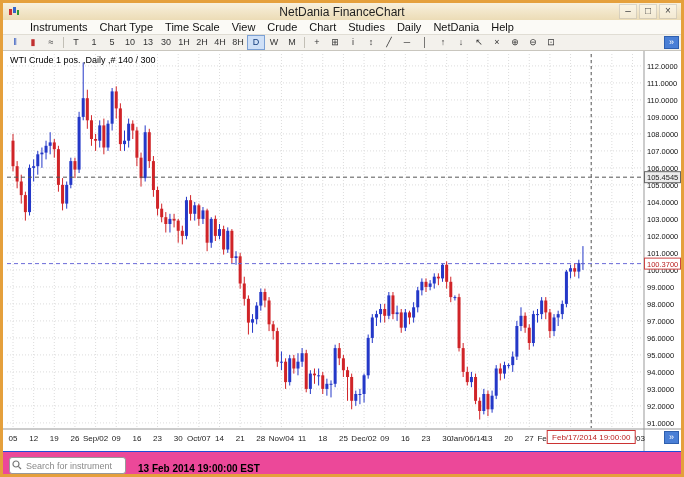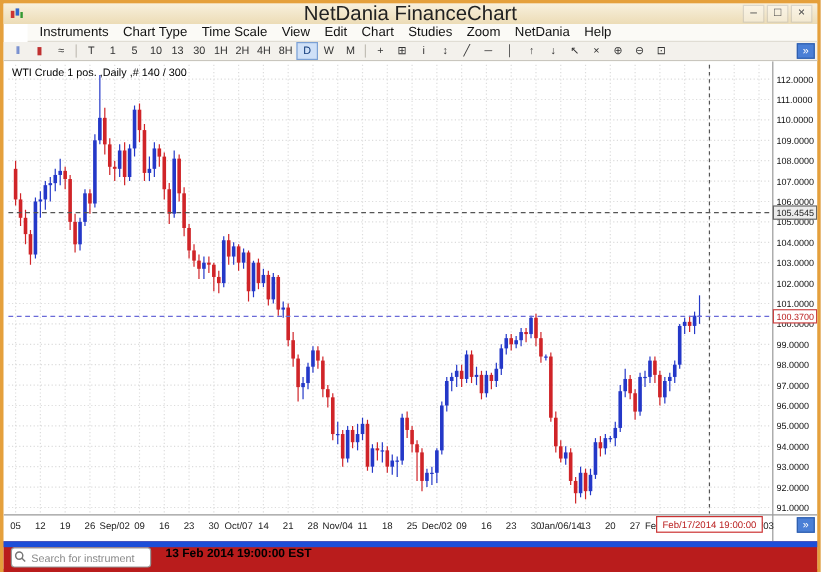--- a/index.html
+++ b/index.html
@@ -1,46 +1,46 @@
 <!DOCTYPE html>
 <html><head>
 <meta charset="utf-8">
 <style>
   html,body{margin:0;padding:0;width:684px;height:477px;overflow:hidden;
     font-family:"Liberation Sans",sans-serif;background:#d8d8d8;}
   .window{position:relative;width:678px;height:471px;border:3px solid #e5a03c;background:#fff;}
   
   .titlebar{position:relative;height:17px;background:linear-gradient(#f8f0dd,#ecdcb6);
     display:flex;align-items:center;}
-  .titlebar .title{position:absolute;left:0;right:0;text-align:center;font-size:17px;color:#222;}
+  .titlebar .title{position:absolute;left:0;right:0;text-align:center;font-size:12px;color:#222;}
   .app-icon{margin-left:5px;z-index:2;display:inline-flex;}
   .controls{margin-left:auto;margin-right:4px;z-index:2;display:flex;gap:2px;}
   .ctrl{width:16px;height:13px;line-height:12px;text-align:center;font-size:10px;color:#444;
     border:1px solid rgba(0,0,0,0.12);background:rgba(255,255,255,0.35);cursor:default;}
   
   .menubar{height:14px;background:#fbfaf6;border-bottom:1px solid #e0ddd4;
-    display:flex;align-items:center;padding-left:4px;font-size:11px;margin-left:20px;}
+    display:flex;align-items:center;padding-left:21px;font-size:11px;}
   .menu-item{padding:0 6px;color:#111;white-space:nowrap;}
   
   .toolbar{height:15px;background:#f3f1ec;border-bottom:1px solid #c9c6be;
     display:flex;align-items:center;padding:0 3px;font-size:9px;}
   .tbtn{min-width:12px;height:13px;line-height:12px;text-align:center;padding:0 2px;
     border:1px solid transparent;color:#333;white-space:nowrap;}
   .tbtn.active{background:#cfe0f7;border-color:#7ba0d4;color:#103a7a;}
   .tsep{width:1px;height:11px;background:#c2bfb6;margin:0 3px;}
   
   #chart-svg{display:block;}
   
   .scroll-btn{position:absolute;width:15px;height:13px;background:#4a7fd6;border:1px solid #2f5fae;
     color:#fff;font-size:9px;line-height:11px;text-align:center;box-sizing:border-box;}
   #scroll-top{top:33px;right:2px;}
   #scroll-bottom{top:428px;right:2px;}
   
-  .statusbar{height:22px;border-top:5px solid #1d4ed8;background:#b91c1c;
-    display:flex;align-items:flex-start;padding:0 6px;gap:12px;}
+  .statusbar{height:22px;border-top:1px solid #1d4ed8;background:#ec4899;
+    display:flex;align-items:flex-end;padding:0 6px;gap:12px;}
   .searchwrap{position:relative;display:inline-flex;align-items:center;}
   .searchwrap svg{position:absolute;left:3px;top:3px;}
   .search-input{width:96px;height:15px;font-size:9px;font-family:"Liberation Sans",sans-serif;
     border:1px solid #999;border-radius:3px;padding:0 3px 0 16px;background:#fff;color:#333;}
   .search-input::placeholder{color:#8a8a8a;}
   .statustime{font-size:10px;font-weight:bold;color:#000;}
 </style>
 </head>
 <body>
 
@@ -60,24 +60,24 @@
       <span class="ctrl">□</span>
       <span class="ctrl">×</span>
     </span>
   </div>
 
   <div class="menubar" id="menubar">
       <span class="menu-item">Instruments</span>
       <span class="menu-item">Chart Type</span>
       <span class="menu-item">Time Scale</span>
       <span class="menu-item">View</span>
-      <span class="menu-item">Edit</span>
+      <span class="menu-item">Crude</span>
       <span class="menu-item">Chart</span>
       <span class="menu-item">Studies</span>
-      <span class="menu-item">Zoom</span>
+      <span class="menu-item">Daily</span>
       <span class="menu-item">NetDania</span>
       <span class="menu-item">Help</span>
     </div>
 
   <div class="toolbar" id="toolbar">
       <span class="tbtn" style="color: rgb(42, 82, 190);">‖</span>
       <span class="tbtn" style="color: rgb(192, 48, 48);">▮</span>
       <span class="tbtn" style="color: rgb(51, 51, 51);">≈</span>
       <span class="tsep"></span>
       <span class="tbtn">T</span>

